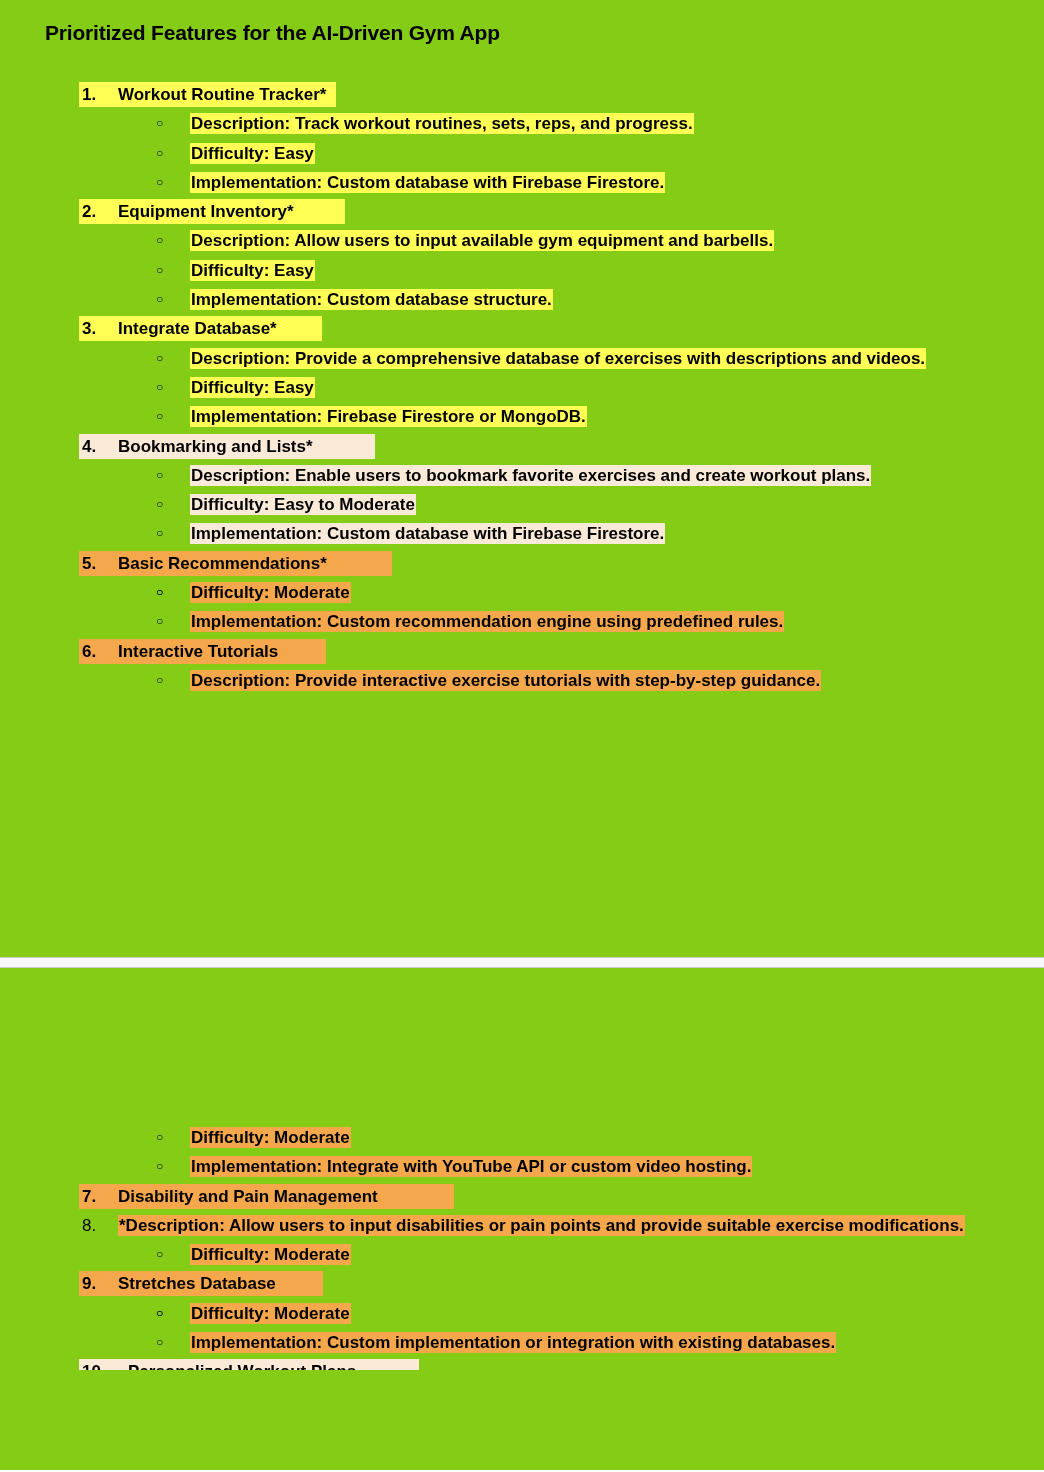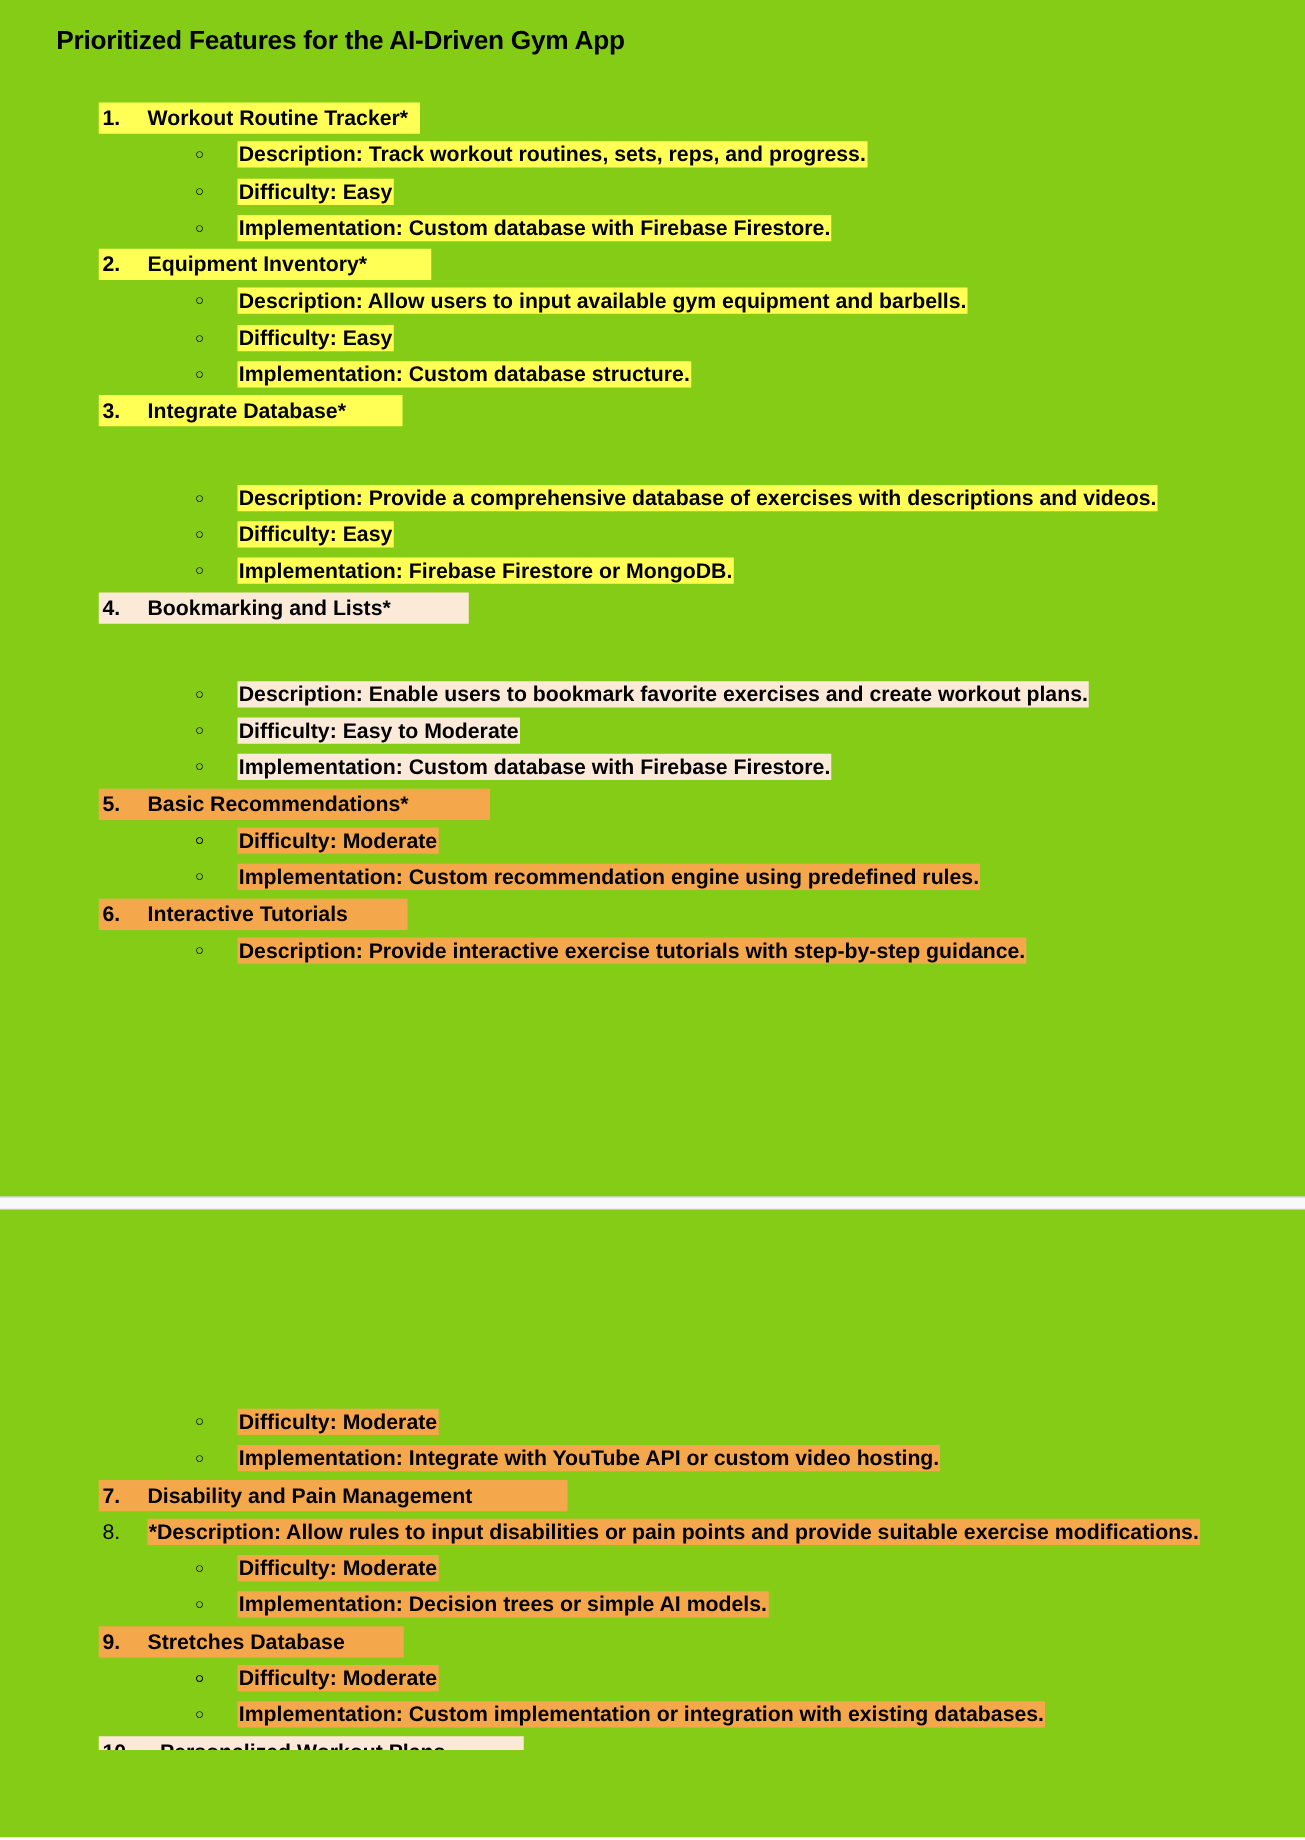--- a/index.html
+++ b/index.html
@@ -105,21 +105,21 @@
   .numbar{
     position:absolute;
     left:79px;
     top:2px;
     height:25px;
   }
   .numbar.hl-yellow{background:#ffff55;}
   .numbar.hl-peach{background:#faead7;}
   .numbar.hl-orange{background:#f5a74c;}
 
-  .wrap-item .btxt{margin-right:95px;margin-top:40px;}
+  .wrap-item .btxt{margin-right:95px;}
   .narrow .btxt{margin-right:300px;}
 
   
   .num-wrap{
     position:relative;
     font-size:17px;
   }
   .num-wrap .marker{
     position:absolute;
     left:82px;
@@ -283,29 +283,28 @@
       <div class="num-line">
         <span class="numbar hl-orange" style="width:375px;"></span>
         <span class="marker">7.</span>
         <span class="txt">Disability and Pain Management</span>
       </div>
     </div>
 
     <div class="row">
       <div class="num-wrap">
         <span class="marker">8.</span>
-        <span class="wtxt"><span class="mark hl-orange">*Description: Allow rules to input disabilities or pain points and provide suitable exercise modifications.</span></span>
+        <span class="wtxt"><span class="mark hl-orange">*Description: Allow users to input disabilities or pain points and provide suitable exercise modifications.</span></span>
       </div>
       <div class="bul-line">
         <span class="bullet">○</span>
         <span class="btxt"><span class="mark hl-orange">Difficulty: Moderate</span></span>
       </div>
       <div class="bul-line">
         <span class="bullet">○</span>
-        <span class="btxt"><span class="mark hl-orange">Implementation: Decision trees or simple AI models.</span></span>
       </div>
     </div>
 
     <div class="row">
       <div class="num-line">
         <span class="numbar hl-orange" style="width:244px;"></span>
         <span class="marker">9.</span>
         <span class="txt">Stretches Database</span>
       </div>
       <div class="bul-line narrow">

